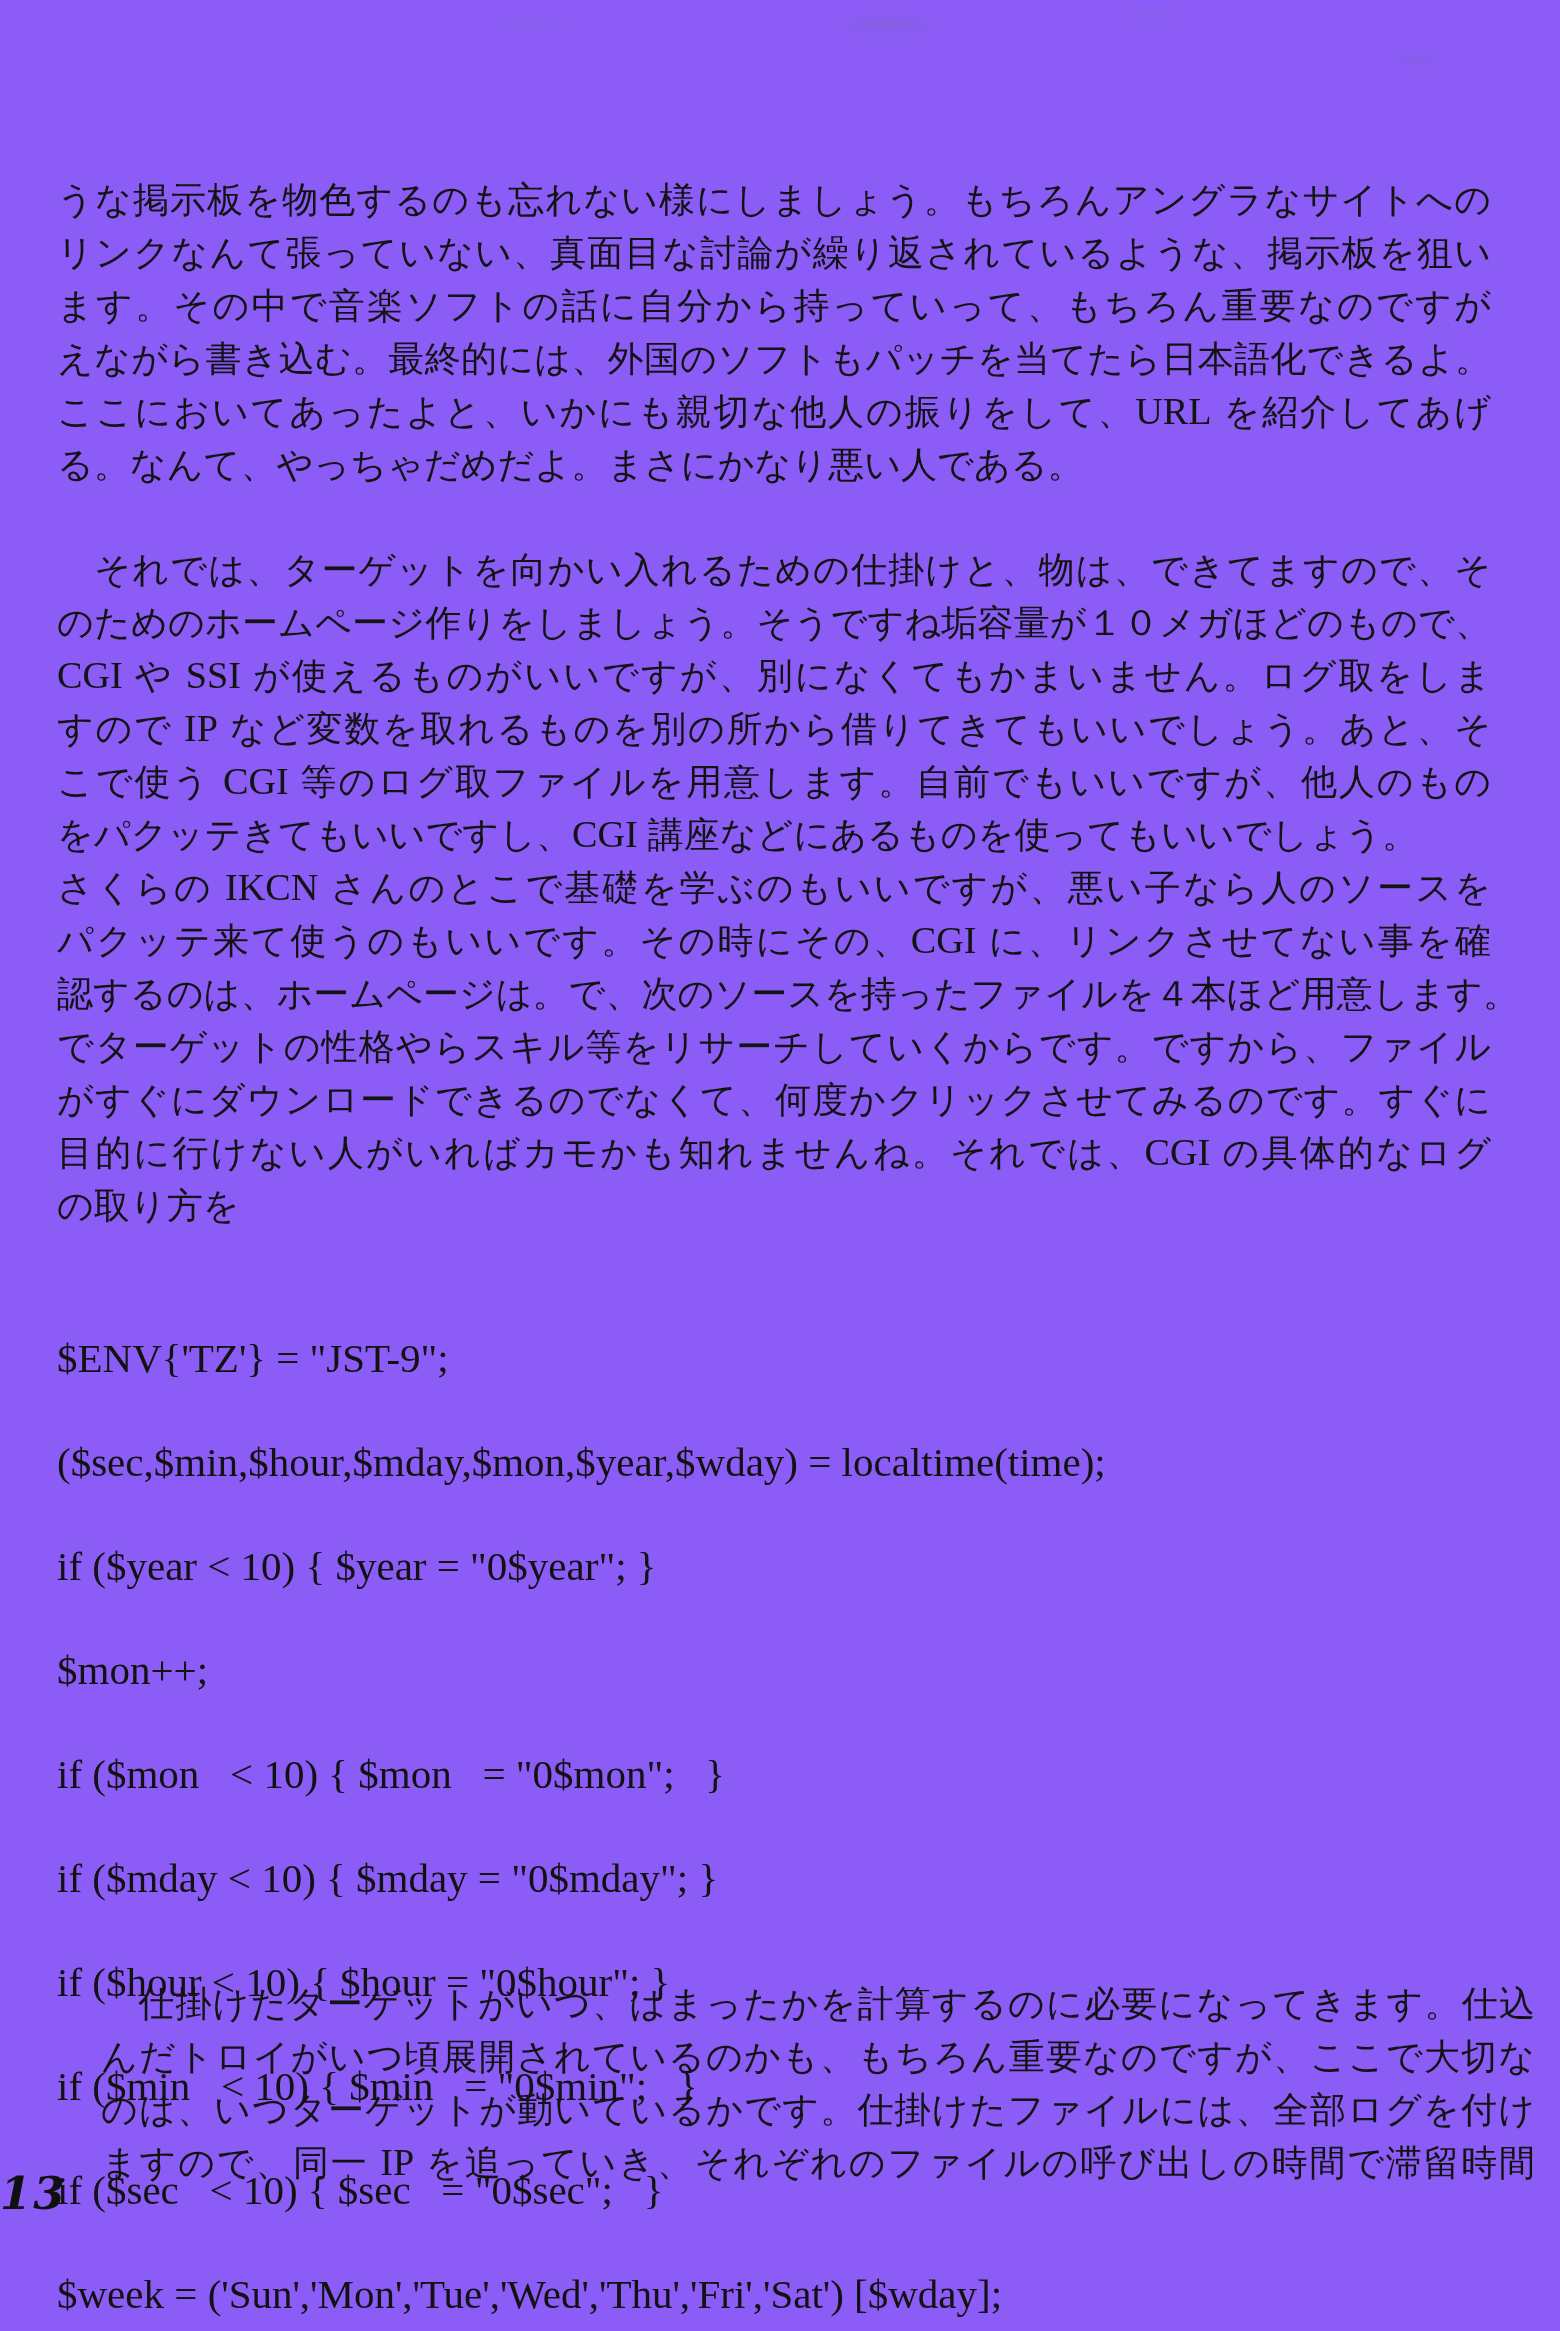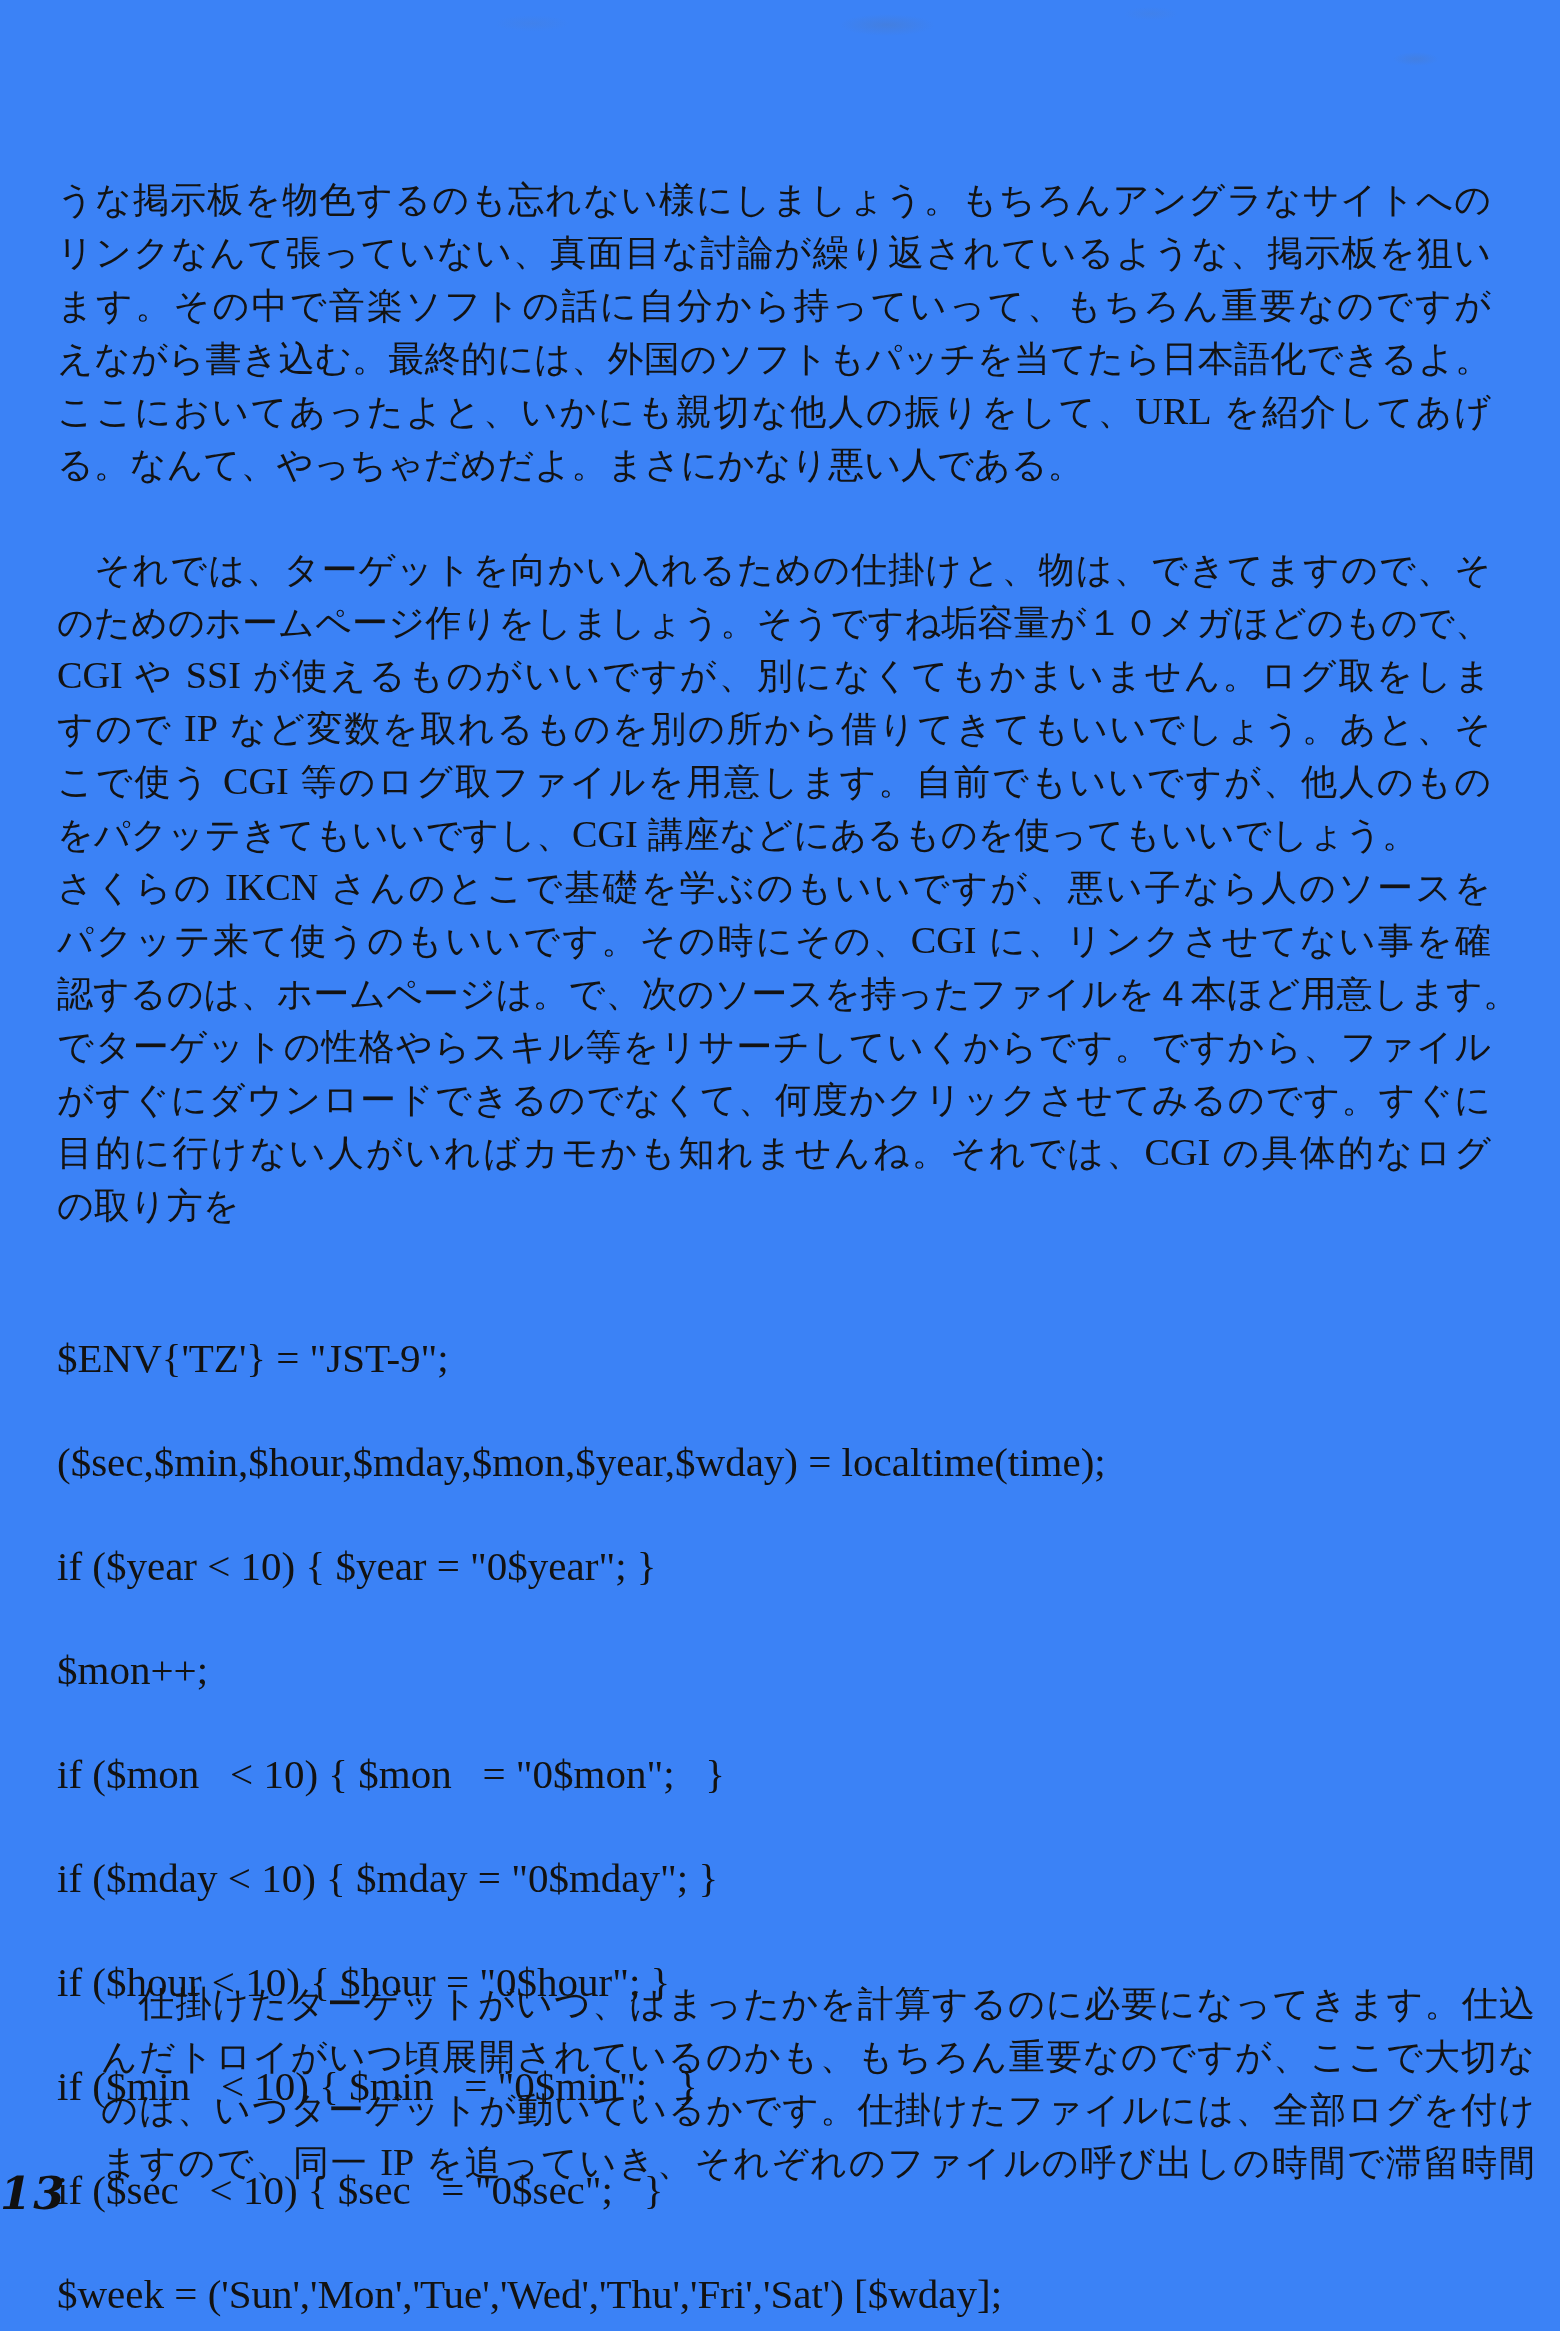--- a/index.html
+++ b/index.html
@@ -4,21 +4,21 @@
 <style>
   html, body {
     margin: 0;
     padding: 0;
     background: #ffffff;
   }
   .page {
     position: relative;
     width: 1560px;
     height: 2332px;
-    background: #3b82f6;
+    background: #8b5cf6;
     color: #131313;
     font-family: "Liberation Sans", "DejaVu Sans", sans-serif;
     overflow: hidden;
   }
   
   .page::before {
     content: "";
     position: absolute;
     inset: 0;
     pointer-events: none;

